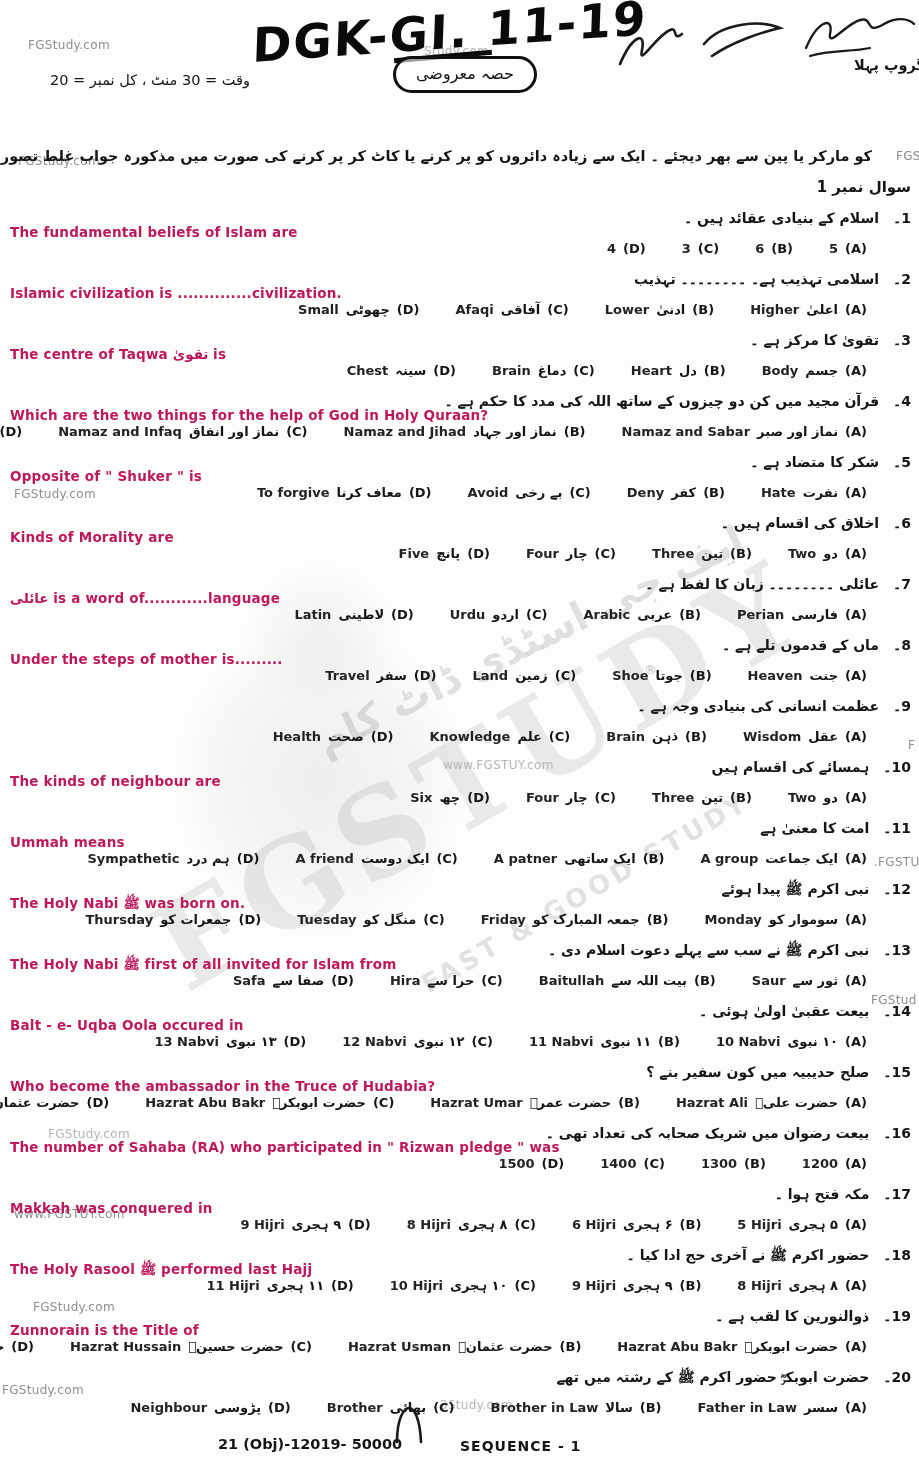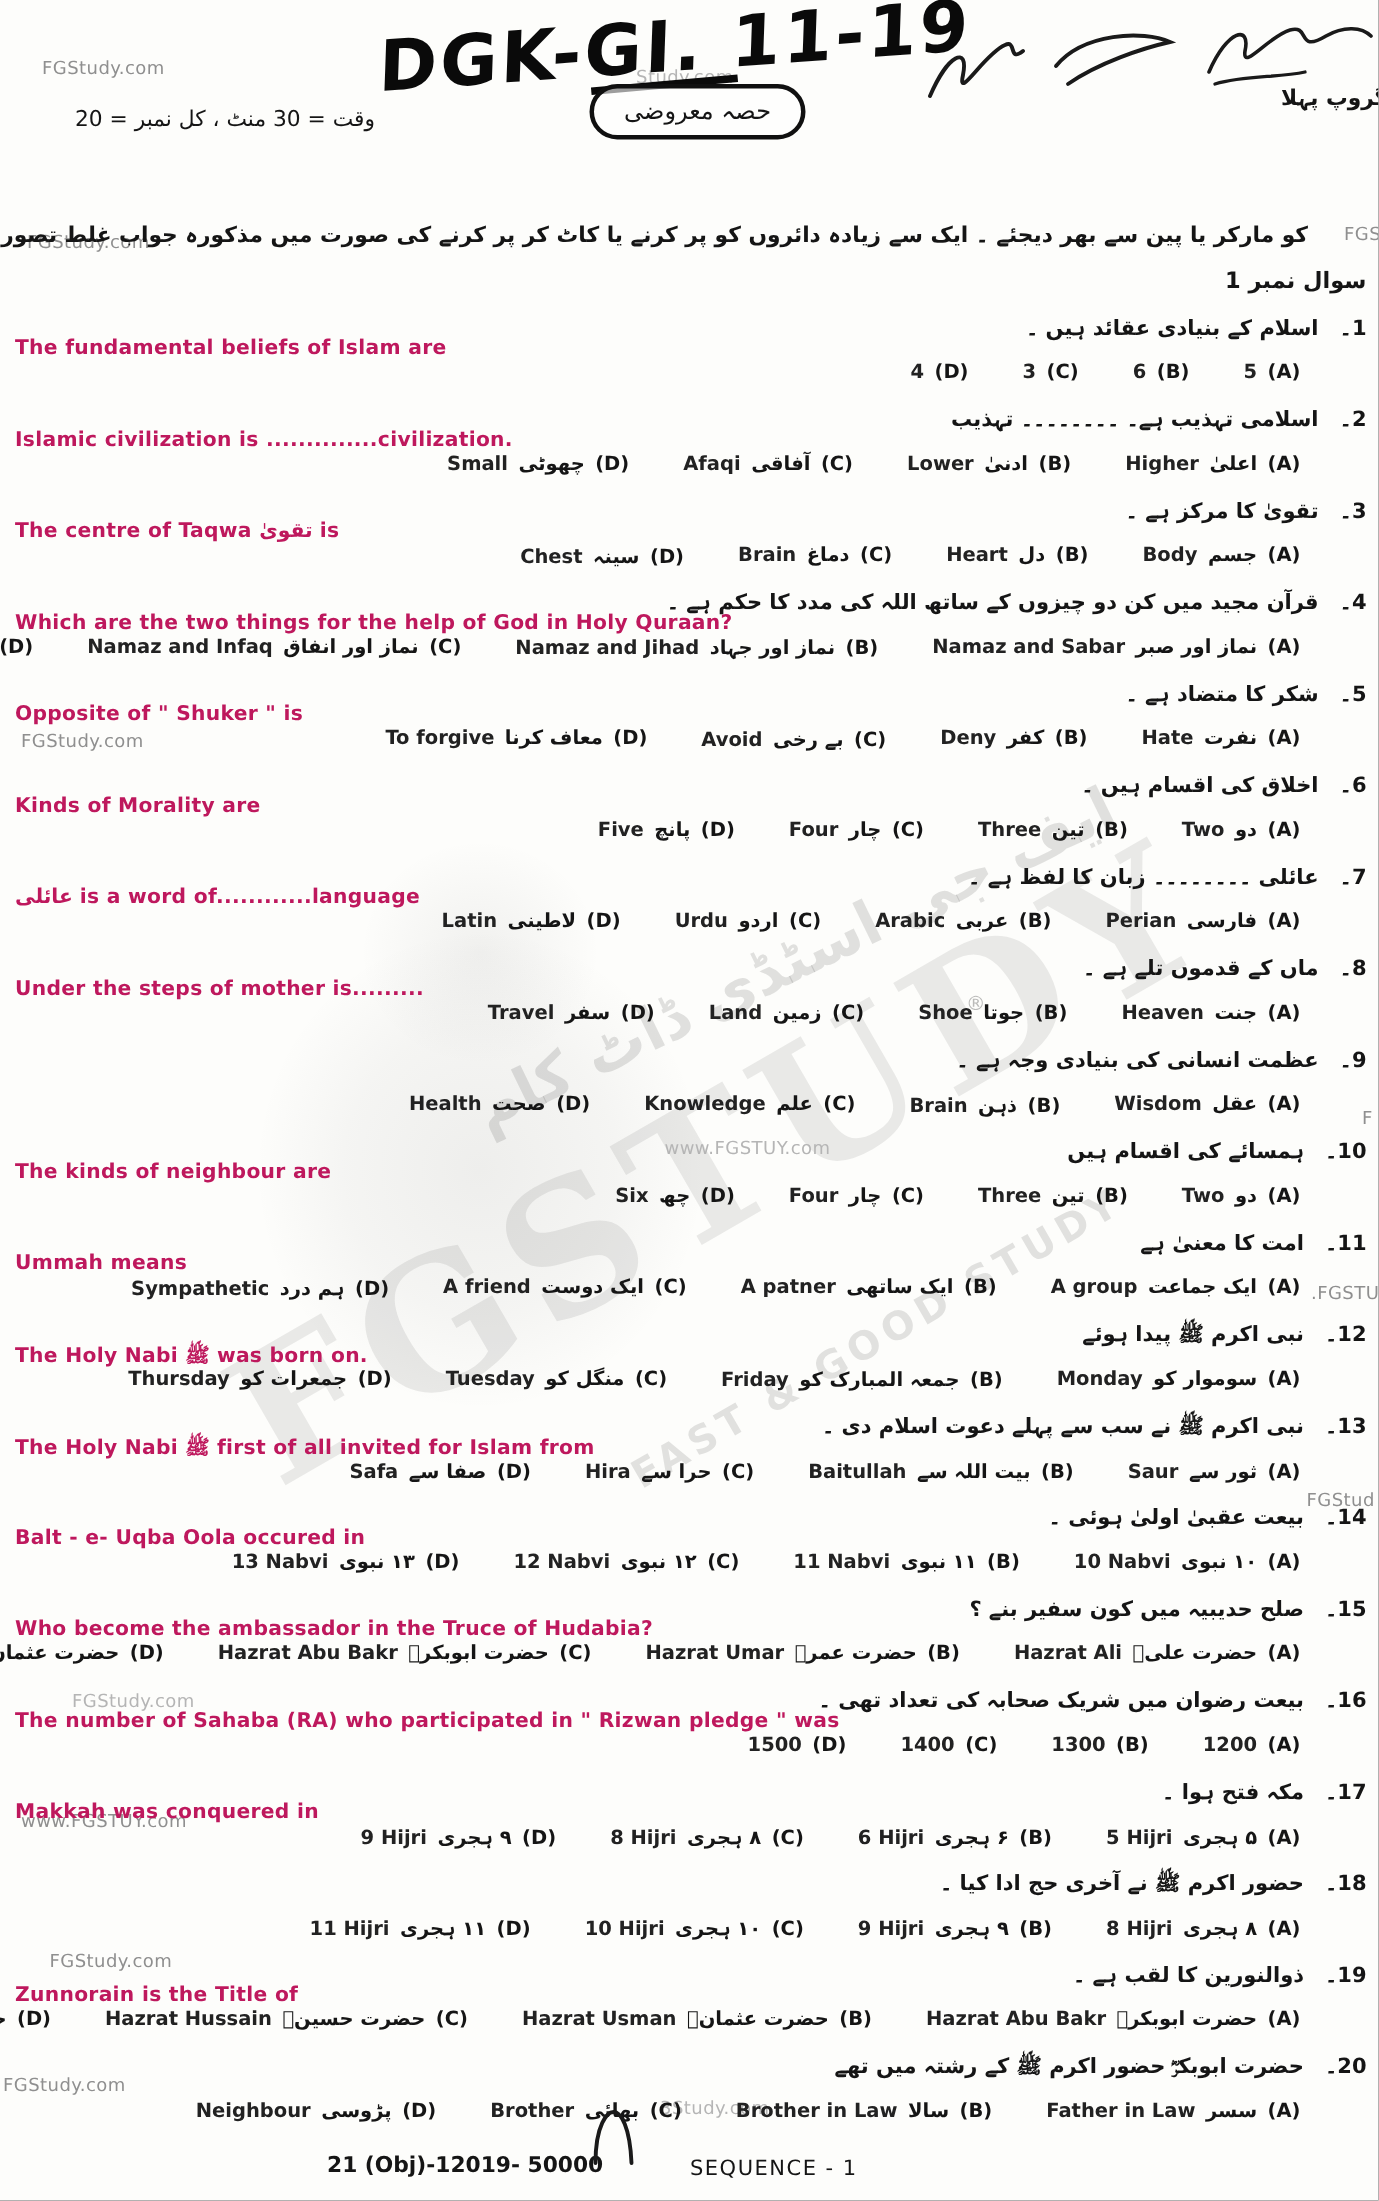--- a/index.html
+++ b/index.html
@@ -67,21 +67,21 @@
     position:absolute;left:0;right:52px;top:34px;display:flex;justify-content:flex-end;
     gap:36px;white-space:nowrap;
   }
   .opt{display:inline-flex;align-items:baseline;gap:7px;}
   .o-en{font-size:13px;font-weight:700;color:#222;}
   .o-ur{font-size:13px;font-weight:700;direction:rtl;}
   .o-ur:empty{display:none;}
   .o-lt{font-size:13px;font-weight:800;}
   
   .print-code{position:absolute;left:218px;top:1436px;font-size:14.5px;font-weight:700;text-align:right;}
-  .sequence{position:absolute;left:460px;top:1438px;font-size:14px;font-weight:400;letter-spacing:1px;}
+  .sequence{position:absolute;left:460px;top:1438px;font-size:14px;font-weight:700;letter-spacing:1px;}
 </style>
 </head>
 <body>
 
 <div class="page">
 
   <div class="wm-blob"></div>
   <div class="wm-blob2"></div>
   <div class="wm-urdu">ایف جی اسٹڈی ڈاٹ کام</div>
   <div class="wm-big">FGSTUDY</div>
@@ -603,20 +603,21 @@
             <span class="o-ur" dir="rtl">۵ ہجری</span>
             <span class="o-lt">(A)</span>
           </span>
         </div>
   </div>
       <div class="q">
     <div class="q-ur">
       <span class="q-no">۔18</span>
       <span class="q-ur-text">حضور اکرم ﷺ نے آخری حج ادا کیا ۔</span>
     </div>
+    <div class="q-en">The  Holy Rasool ﷺ  performed  last Hajj</div>
     <div class="q-opts">
           <span class="opt">
             <span class="o-en">11 Hijri</span>
             <span class="o-ur" dir="rtl">۱۱ ہجری</span>
             <span class="o-lt">(D)</span>
           </span>
           <span class="opt">
             <span class="o-en">10 Hijri</span>
             <span class="o-ur" dir="rtl">۱۰ ہجری</span>
             <span class="o-lt">(C)</span>

